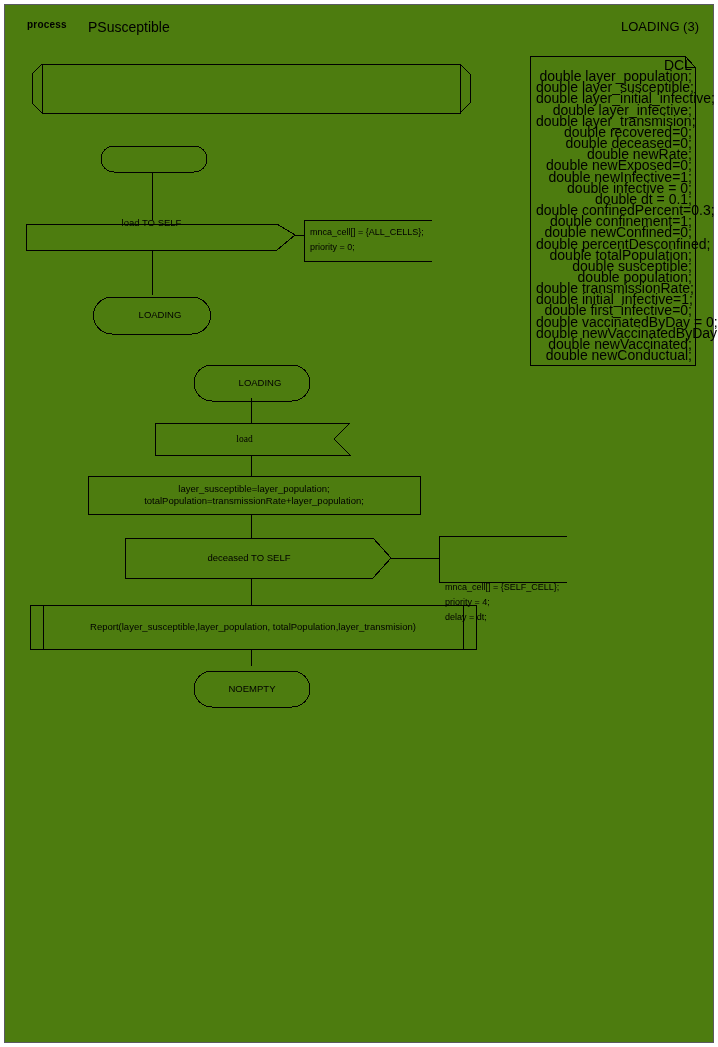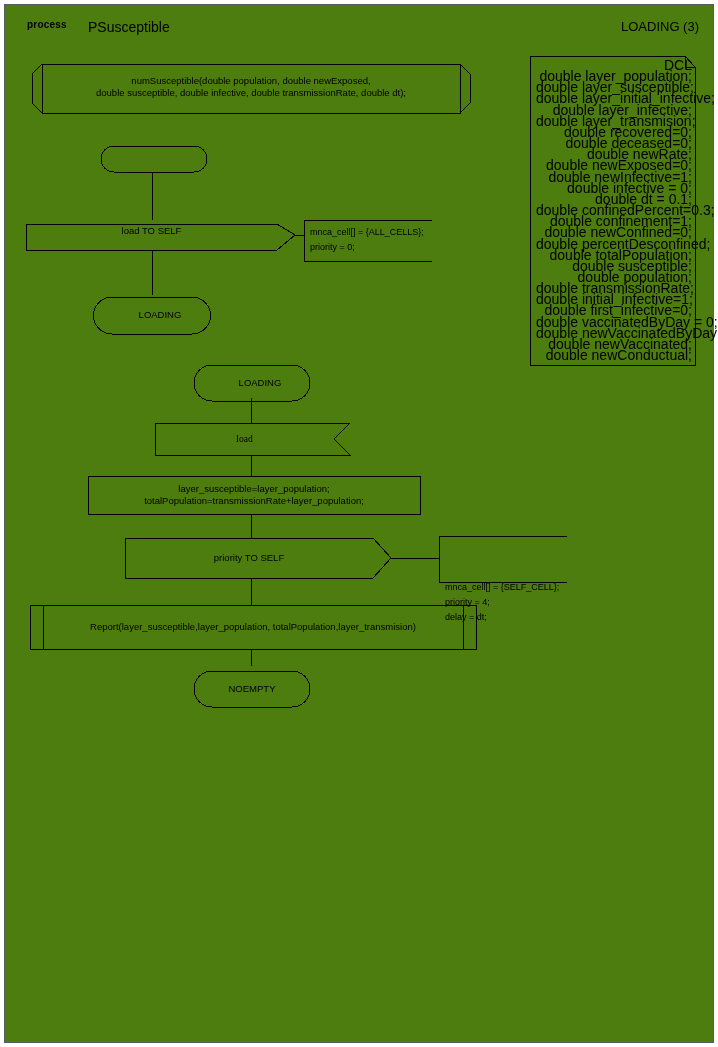--- a/index.html
+++ b/index.html
@@ -123,40 +123,38 @@
       <line x1="458" y1="600" x2="458" y2="644"></line>
 
       <path d="M 207 666 L 287 666 A 16 16 0 0 1 287 702 L 207 702 A 16 16 0 0 1 207 666 Z"></path>
 
       <path d="M 525 51 L 680 51 L 690 62 L 690 360 L 525 360 Z"></path>
       <path d="M 680 51 L 680 62 L 690 62"></path>
 
     </g>
   </svg>
 
-  <div class="shape-text" style="left:37px; top:70px; width:418px;">numSusceptible(double population, double newExposed,
-double susceptible, double infective, double transmissionRate, double dt);</div>
 
   <div class="shape-text" style="left:109px; top:148px; width:80px;"></div>
 
-  <div class="shape-text" style="left:21px; top:220px; width:251px;">load TO SELF</div>
+  <div class="shape-text" style="left:21px; top:212px; width:251px;">load TO SELF</div>
 
   <div class="cmt-text" style="left:305px; top:220px; width:120px;">mnca_cell[] = {ALL_CELLS};
 priority = 0;</div>
 
   <div class="shape-text" style="left:107px; top:304px; width:96px;">LOADING</div>
 
   <div class="shape-text" style="left:207px; top:372px; width:96px;">LOADING</div>
 
   <div class="shape-text" style="left:150px; top:428px; width:179px;font-family:Liberation Serif, serif;">load</div>
 
   <div class="shape-text" style="left:83px; top:478px; width:332px;">layer_susceptible=layer_population;
 totalPopulation=transmissionRate+layer_population;</div>
 
-  <div class="shape-text" style="left:120px; top:547px; width:248px;">priority TO SELF</div>
+  <div class="shape-text" style="left:120px; top:547px; width:248px;">deceased TO SELF</div>
 
   <div class="cmt-text" style="left:440px; top:536px; width:122px;margin-top:39px;">mnca_cell[] = {SELF_CELL};
 priority = 4;
 delay = dt;</div>
 
   <div class="shape-text" style="left:38px; top:616px; width:420px;">Report(layer_susceptible,layer_population, totalPopulation,layer_transmision)</div>
 
   <div class="shape-text" style="left:207px; top:678px; width:80px;">NOEMPTY</div>
 
   <div class="note-text" style="left:531px; top:55px; width:156px;">DCL

